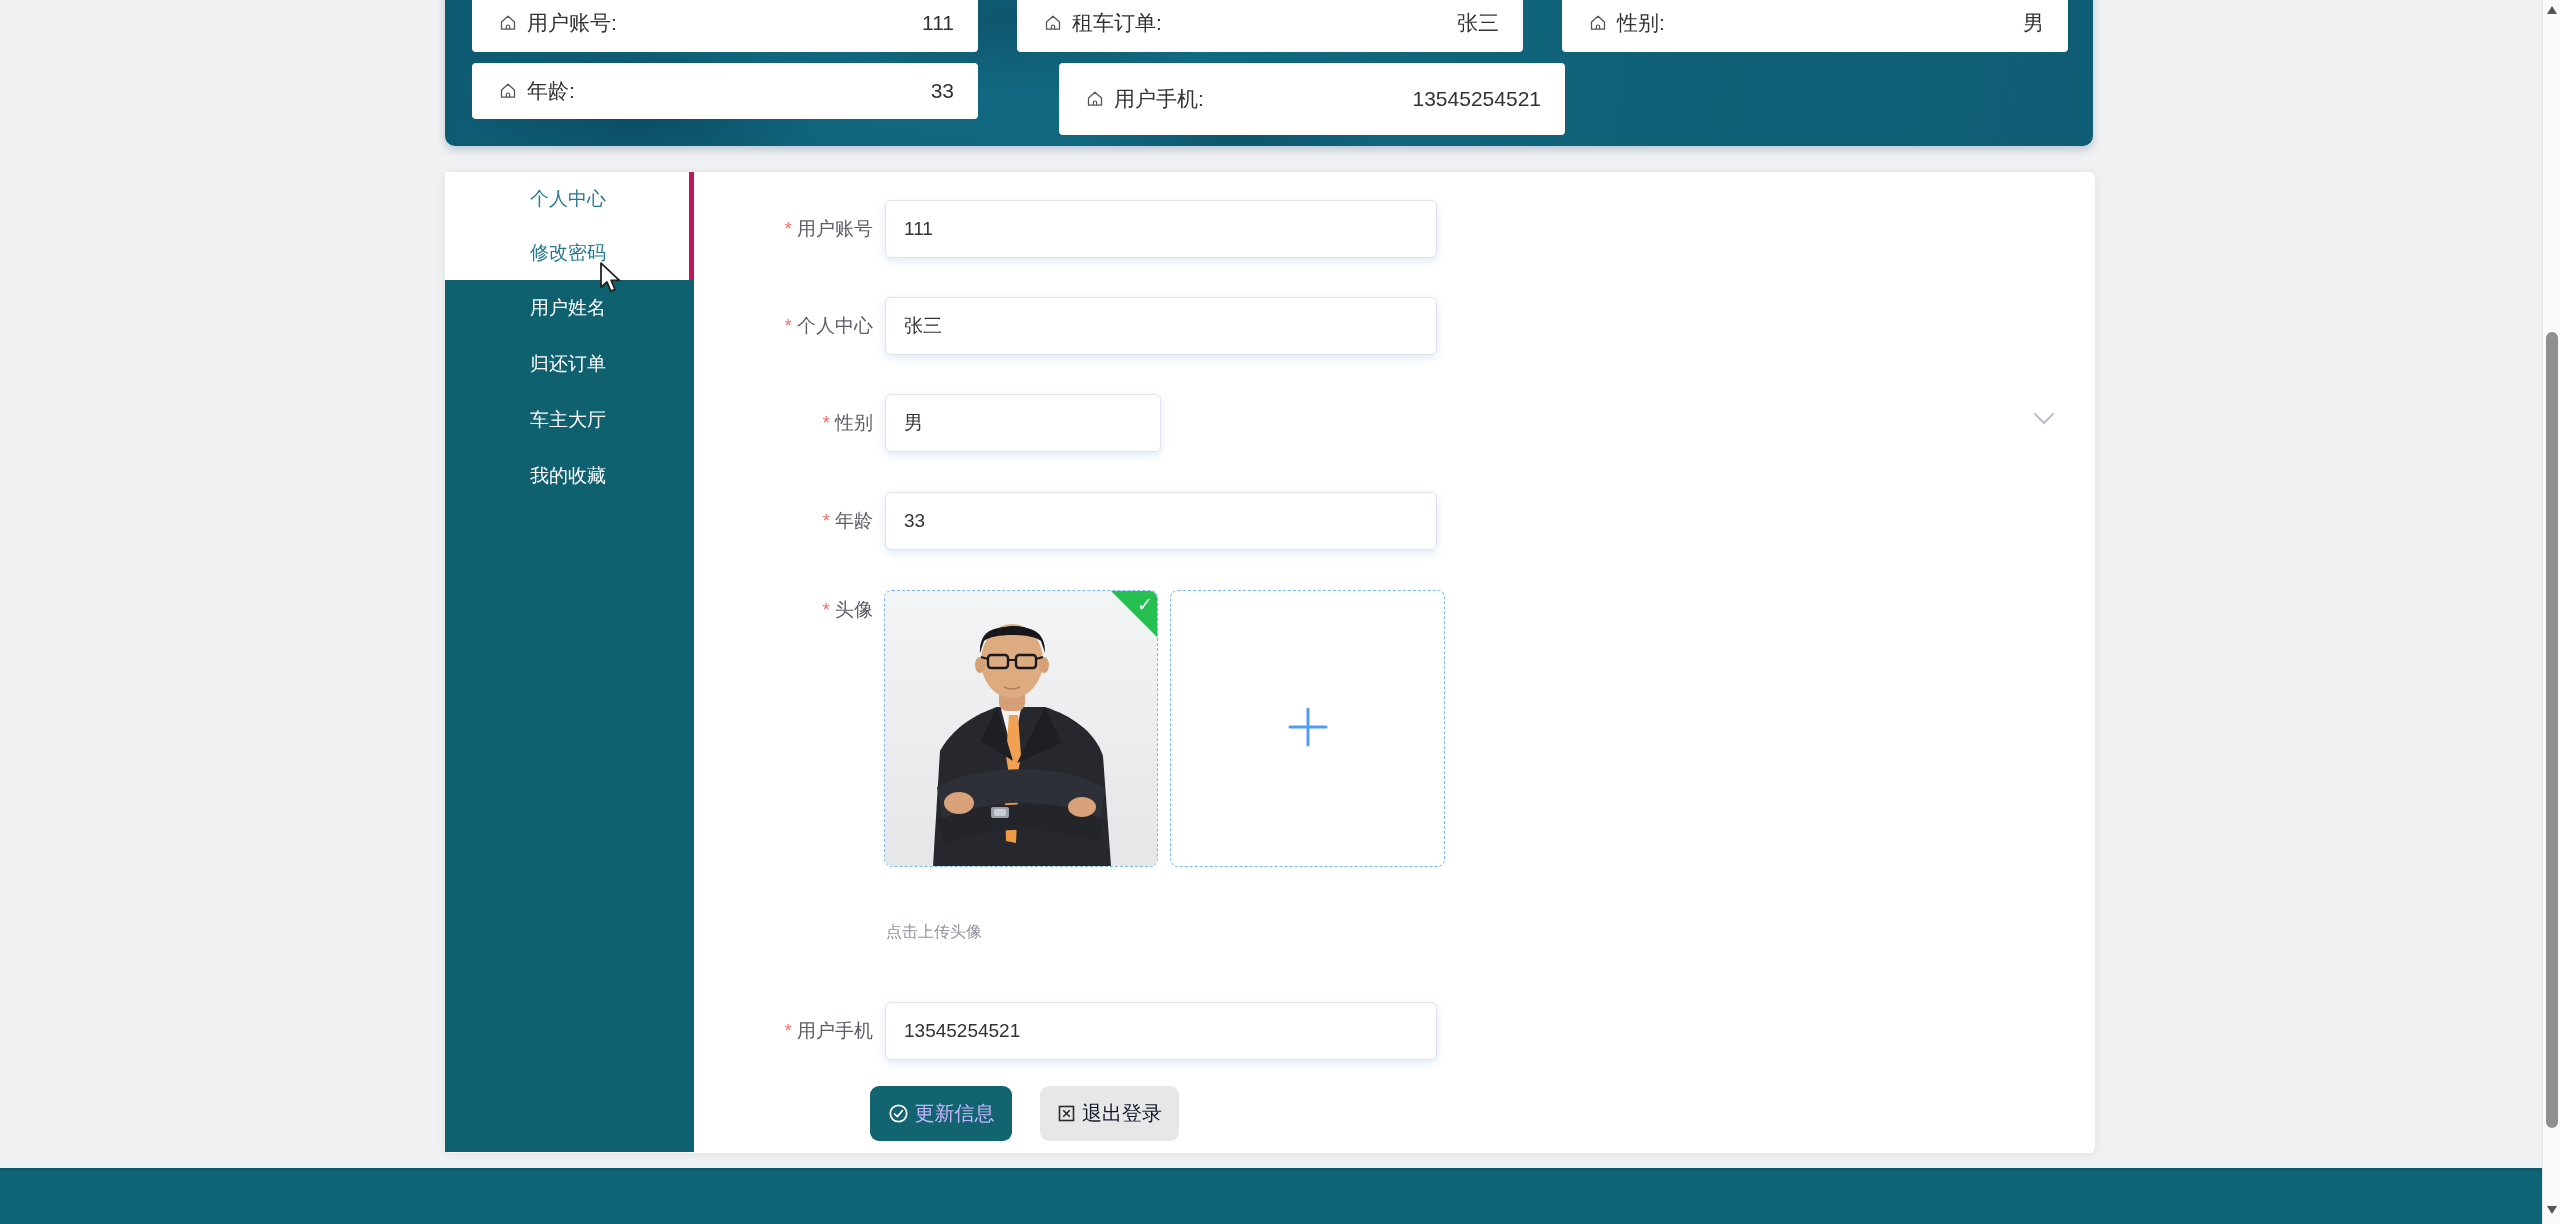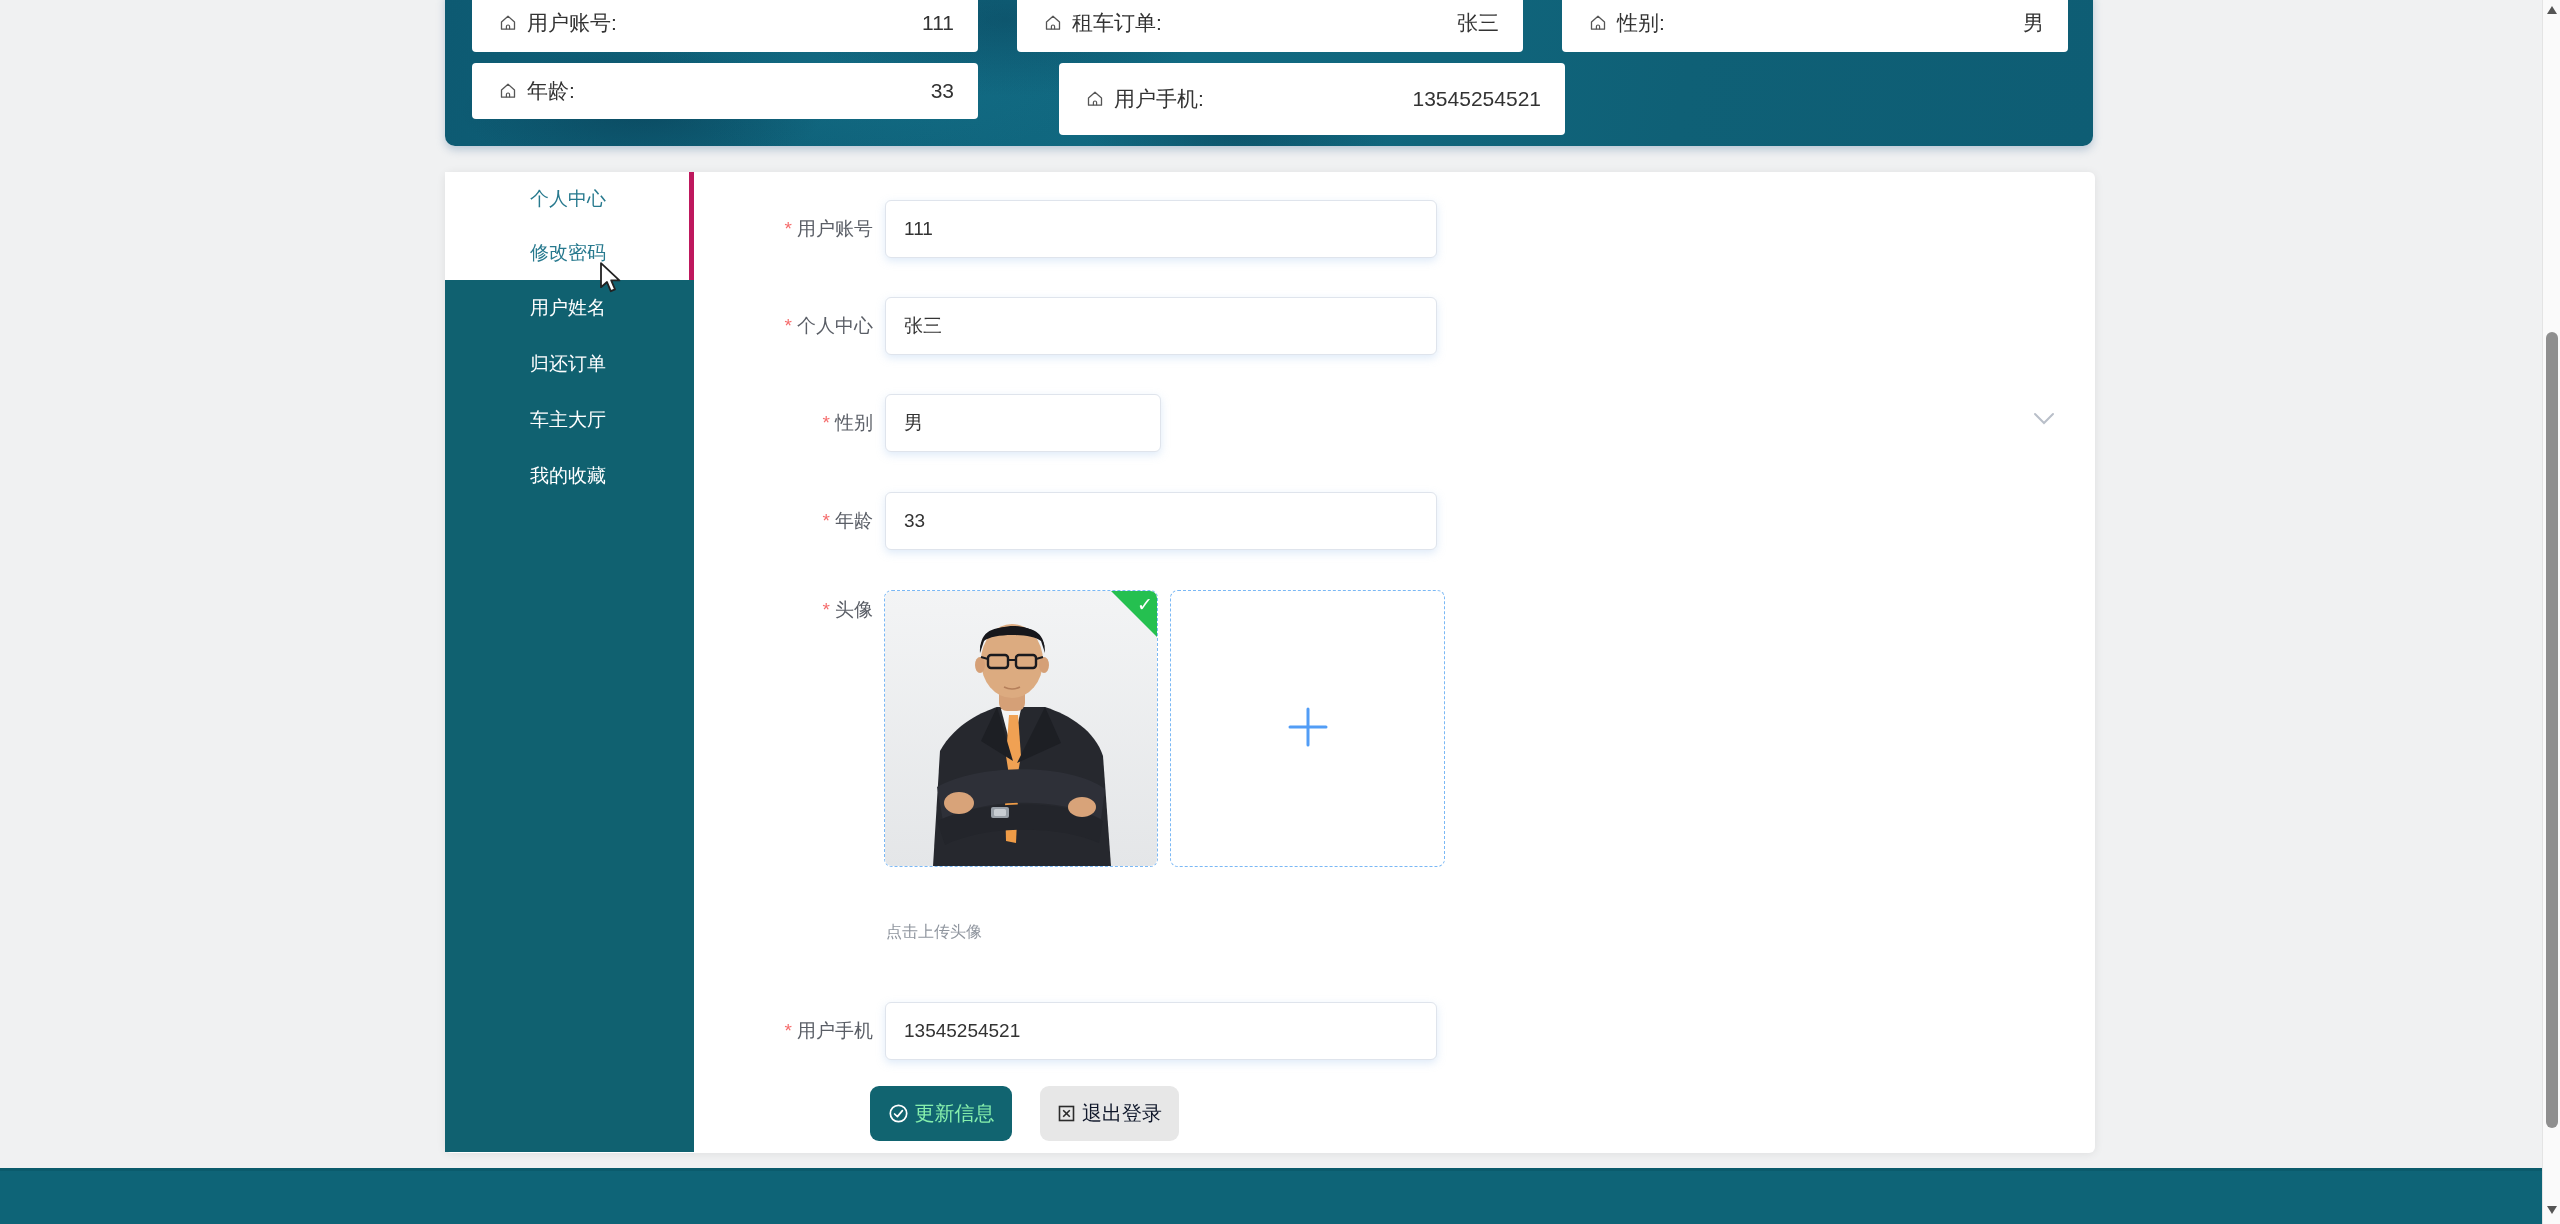--- a/index.html
+++ b/index.html
@@ -75,21 +75,21 @@
   }
   .badge-check { position:absolute; right:4px; top:2px; color:#fff; font-size:19px; }
   .plus-wrap { position:absolute; left:50%; top:50%; transform:translate(-50%,-50%); }
   .upload-tip { position:absolute; left:886px; top:922px; font-size:16px; color:#8f959e; }
 
   .btn {
     position:absolute; height:55px; border:none; border-radius:9px;
     display:flex; align-items:center; justify-content:center; gap:6px;
     font-size:20px; cursor:pointer; font-family:"Liberation Sans","DejaVu Sans",sans-serif;
   }
-  .btn-update { left:870px; top:1086px; width:142px; background:#116470; color:#86efac; }
+  .btn-update { left:870px; top:1086px; width:142px; background:#116470; color:#c4b5fd; }
   .btn-logout { left:1040px; top:1086px; width:139px; background:#e7e7e7; color:#0f172a; }
 
   
   .footer {
     position:absolute; left:0; top:1168px; width:2560px; height:56px;
     background:#0e6477; border-top:3px solid #0b5b6c;
   }
 
   
   .scrollbar {

